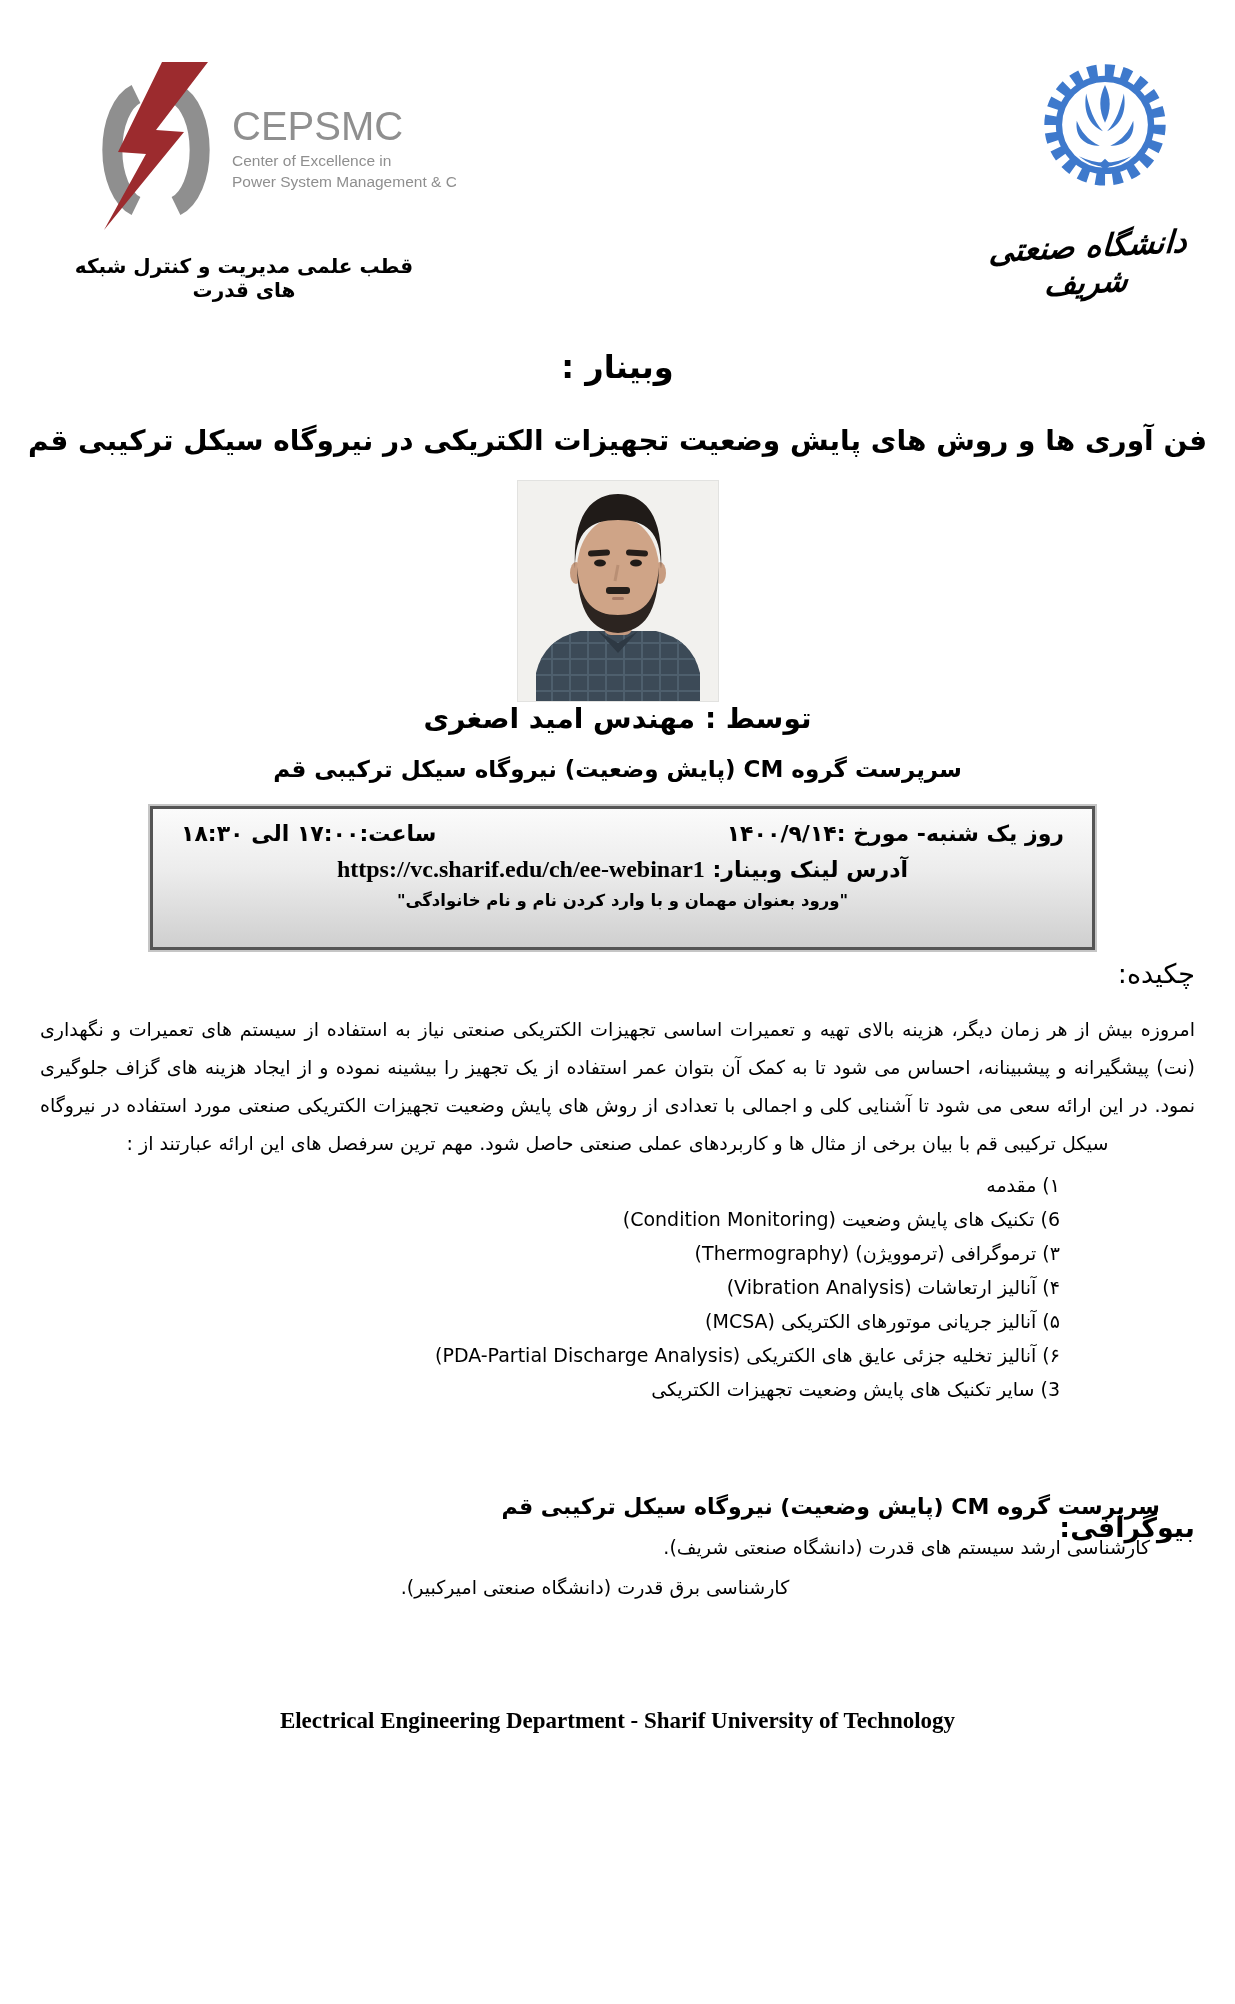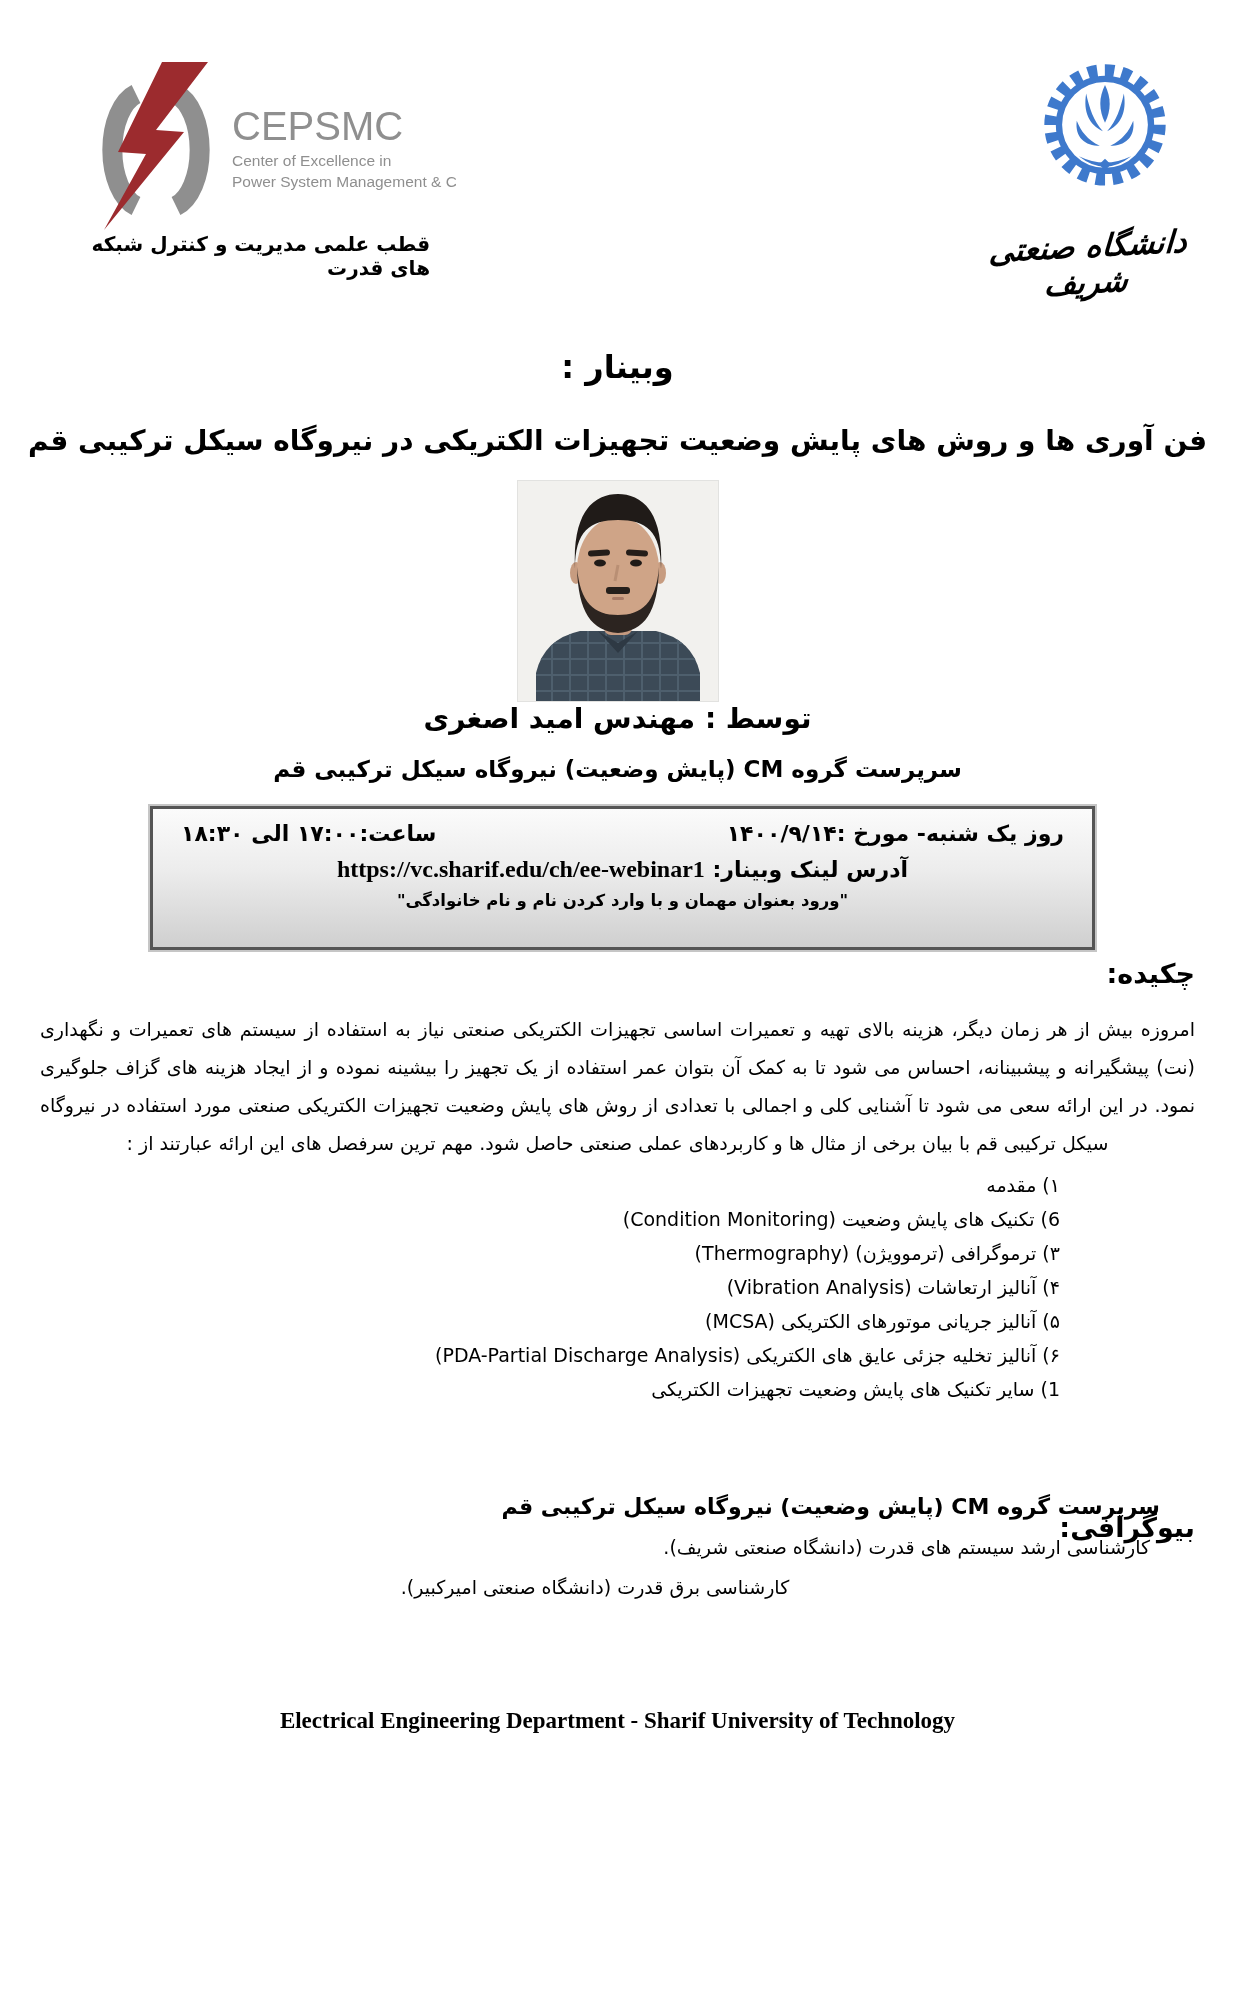--- a/index.html
+++ b/index.html
@@ -8,22 +8,22 @@
     width:1235px;
     height:2004px;
     background:#ffffff;
     font-family:"DejaVu Sans",sans-serif;
     color:#000;
     overflow:hidden;
   }
   
   .cepsmc-logo{position:absolute;left:36px;top:58px;width:420px;height:176px;}
   .cepsmc-caption{
-    position:absolute;left:58px;top:232px;width:372px;
-    direction:rtl;text-align:right;font-weight:bold;font-size:20px;
+    position:absolute;left:58px;top:254px;width:372px;
+    direction:rtl;text-align:center;font-weight:bold;font-size:20px;
   }
   .sharif-logo{position:absolute;right:62px;top:60px;width:136px;height:136px;}
   .sharif-calligraphy{
     position:absolute;right:28px;top:228px;width:240px;
     direction:rtl;text-align:center;
     font-family:"DejaVu Serif",serif;
     font-style:italic;font-weight:bold;font-size:31px;
     transform:rotate(-3deg) skewX(-6deg);
   }
   
@@ -60,21 +60,21 @@
   .info-row1{display:flex;justify-content:space-between;font-weight:bold;font-size:22px;}
   .info-row2{margin-top:10px;text-align:center;font-weight:bold;font-size:22px;}
   .info-row2 .url{
     direction:ltr;display:inline-block;
     font-family:"Liberation Serif",serif;font-size:24px;font-weight:bold;
   }
   .info-row3{margin-top:8px;text-align:center;font-weight:bold;font-size:16.5px;}
   
   .abstract-heading{
     position:absolute;top:958px;right:40px;left:40px;
-    direction:rtl;text-align:right;font-weight:bold;font-size:27px;
+    direction:rtl;text-align:right;font-weight:normal;font-size:27px;
   }
   .abstract-body{
     position:absolute;top:1010px;right:40px;left:40px;
     direction:rtl;font-size:19px;line-height:38px;
     text-align:justify;text-align-last:center;
   }
   .topics{
     position:absolute;top:1168px;left:40px;right:175px;
     direction:rtl;text-align:right;font-size:19px;
   }
@@ -197,21 +197,21 @@
   <div class="abstract-heading">چکیده:</div>
   <div class="abstract-body">امروزه بیش از هر زمان دیگر، هزینه بالای تهیه و تعمیرات اساسی تجهیزات الکتریکی صنعتی نیاز به استفاده از سیستم های تعمیرات و نگهداری (نت) پیشگیرانه و پیشبینانه، احساس می شود تا به کمک آن بتوان عمر استفاده از یک تجهیز را بیشینه نموده و از ایجاد هزینه های گزاف جلوگیری نمود. در این ارائه سعی می شود تا آشنایی کلی و اجمالی با تعدادی از روش های پایش وضعیت تجهیزات الکتریکی صنعتی مورد استفاده در نیروگاه سیکل ترکیبی قم با بیان برخی از مثال ها و کاربردهای عملی صنعتی حاصل شود.  مهم ترین سرفصل های این ارائه عبارتند از :</div>
 
   <div class="topics">
     <div class="topic">۱) مقدمه</div>
     <div class="topic">6) تکنیک های پایش وضعیت (Condition Monitoring)</div>
     <div class="topic">۳) ترموگرافی (ترموویژن) (Thermography)</div>
     <div class="topic">۴) آنالیز ارتعاشات (Vibration Analysis)</div>
     <div class="topic">۵) آنالیز جریانی موتورهای الکتریکی (MCSA)</div>
     <div class="topic">۶) آنالیز تخلیه جزئی عایق های الکتریکی (PDA-Partial Discharge Analysis)</div>
-    <div class="topic">1) سایر تکنیک های پایش وضعیت تجهیزات الکتریکی</div>
+    <div class="topic">3) سایر تکنیک های پایش وضعیت تجهیزات الکتریکی</div>
   </div>
 
   <div class="bio-heading">بیوگرافی:</div>
   <div class="bio-role">سرپرست گروه CM (پایش وضعیت) نیروگاه سیکل ترکیبی قم</div>
   <div class="bio-edu1">کارشناسی ارشد سیستم های قدرت (دانشگاه صنعتی شریف).</div>
   <div class="bio-edu2">کارشناسی برق قدرت (دانشگاه صنعتی امیرکبیر).</div>
 
   <div class="footer-line">Electrical Engineering Department - Sharif University of Technology</div>
 
 </div>

